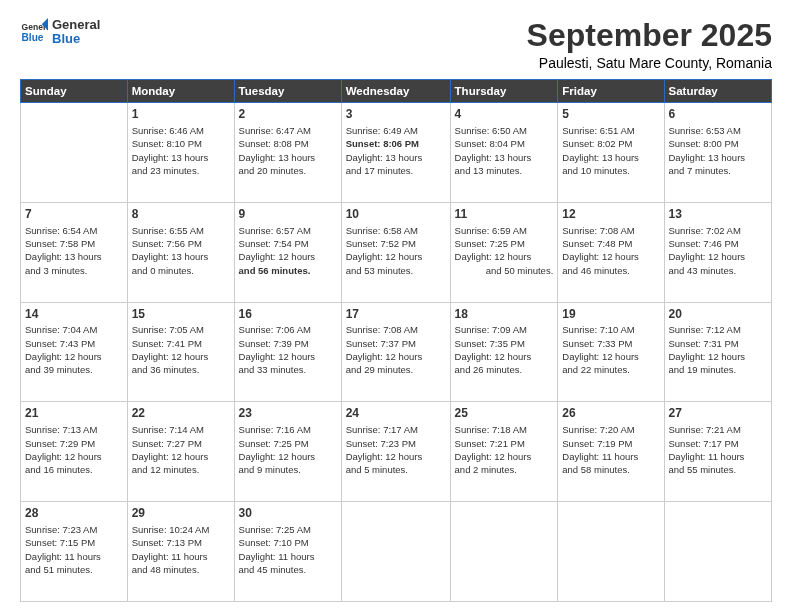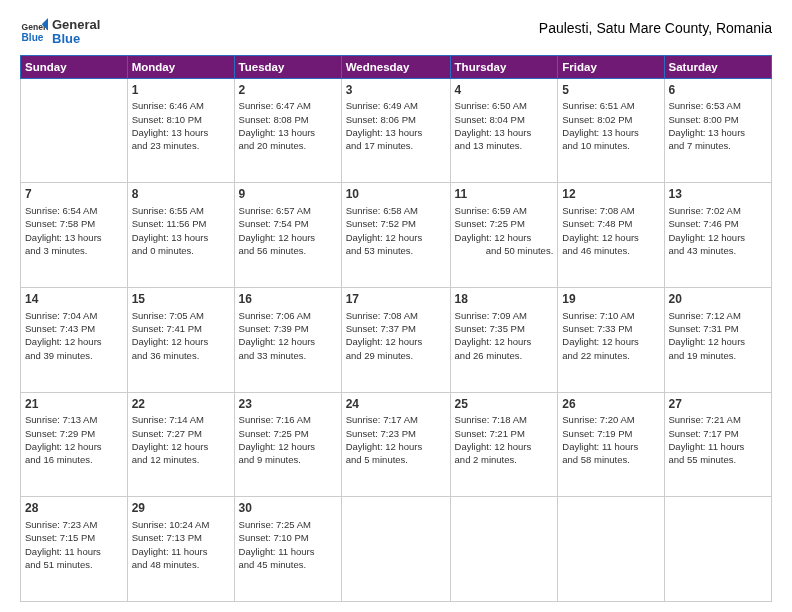--- a/index.html
+++ b/index.html
@@ -54,21 +54,21 @@
       font-size: 14px;
       color: #000000;
       margin-top: 2px;
     }
     .calendar {
       width: 100%;
       border-collapse: collapse;
       flex: 1;
     }
     .calendar th {
-      background: #701a75;
+      background: #404040;
       color: #fff;
       font-size: 11.5px;
       font-weight: bold;
       padding: 5px 4px;
       text-align: left;
       border: 1px solid #2a6abf;
     }
     .calendar td {
       border: 1px solid #ccc;
       vertical-align: top;
@@ -101,20 +101,21 @@
         <text x="2" y="16" font-family="Arial" font-size="11" font-weight="bold" fill="#333">General</text>
         <text x="2" y="30" font-family="Arial" font-size="13" font-weight="bold" fill="#1a6abf">Blue</text>
         <path d="M28 8 L36 0 L36 16 Z" fill="#1a6abf"></path>
       </svg>
       <div class="logo-text">
         <span class="logo-general">General</span>
         <span class="logo-blue">Blue</span>
       </div>
     </div>
     <div class="title-block">
+      <div class="month-title">September 2025</div>
       <div class="subtitle">Paulesti, Satu Mare County, Romania</div>
     </div>
   </div>
 
   <table class="calendar">
     <thead>
       <tr>
         <th>Sunday</th>
         <th>Monday</th>
         <th>Tuesday</th>
@@ -142,21 +143,21 @@
               <span style="display: block;">Sunrise: 6:47 AM</span>
               <span style="display: block;">Sunset: 8:08 PM</span>
               <span style="display: block;">Daylight: 13 hours</span>
               <span style="display: block;">and 20 minutes.</span>
             </div>
           </td>
           <td>
             <div class="cell-content">
               <span class="day-num">3</span>
               <span style="display: block;">Sunrise: 6:49 AM</span>
-              <span style="display: block;">Sunset: 8:06 PM</span>
+              <span style="display: block; font-weight: bold;">Sunset: 8:06 PM</span>
               <span style="display: block;">Daylight: 13 hours</span>
               <span style="display: block;">and 17 minutes.</span>
             </div>
           </td>
           <td>
             <div class="cell-content">
               <span class="day-num">4</span>
               <span style="display: block;">Sunrise: 6:50 AM</span>
               <span style="display: block;">Sunset: 8:04 PM</span>
               <span style="display: block;">Daylight: 13 hours</span>
@@ -189,32 +190,32 @@
               <span style="display: block;">Sunrise: 6:54 AM</span>
               <span style="display: block;">Sunset: 7:58 PM</span>
               <span style="display: block;">Daylight: 13 hours</span>
               <span style="display: block;">and 3 minutes.</span>
             </div>
           </td>
           <td>
             <div class="cell-content">
               <span class="day-num">8</span>
               <span style="display: block;">Sunrise: 6:55 AM</span>
-              <span style="display: block;">Sunset: 11:56 PM</span>
+              <span style="display: block;">Sunset: 7:56 PM</span>
               <span style="display: block;">Daylight: 13 hours</span>
               <span style="display: block;">and 0 minutes.</span>
             </div>
           </td>
           <td>
             <div class="cell-content">
               <span class="day-num">9</span>
               <span style="display: block;">Sunrise: 6:57 AM</span>
               <span style="display: block;">Sunset: 7:54 PM</span>
               <span style="display: block;">Daylight: 12 hours</span>
-              <span style="display: block;">and 56 minutes.</span>
+              <span style="display: block; font-weight: bold;">and 56 minutes.</span>
             </div>
           </td>
           <td>
             <div class="cell-content">
               <span class="day-num">10</span>
               <span style="display: block;">Sunrise: 6:58 AM</span>
               <span style="display: block;">Sunset: 7:52 PM</span>
               <span style="display: block;">Daylight: 12 hours</span>
               <span style="display: block;">and 53 minutes.</span>
             </div>

